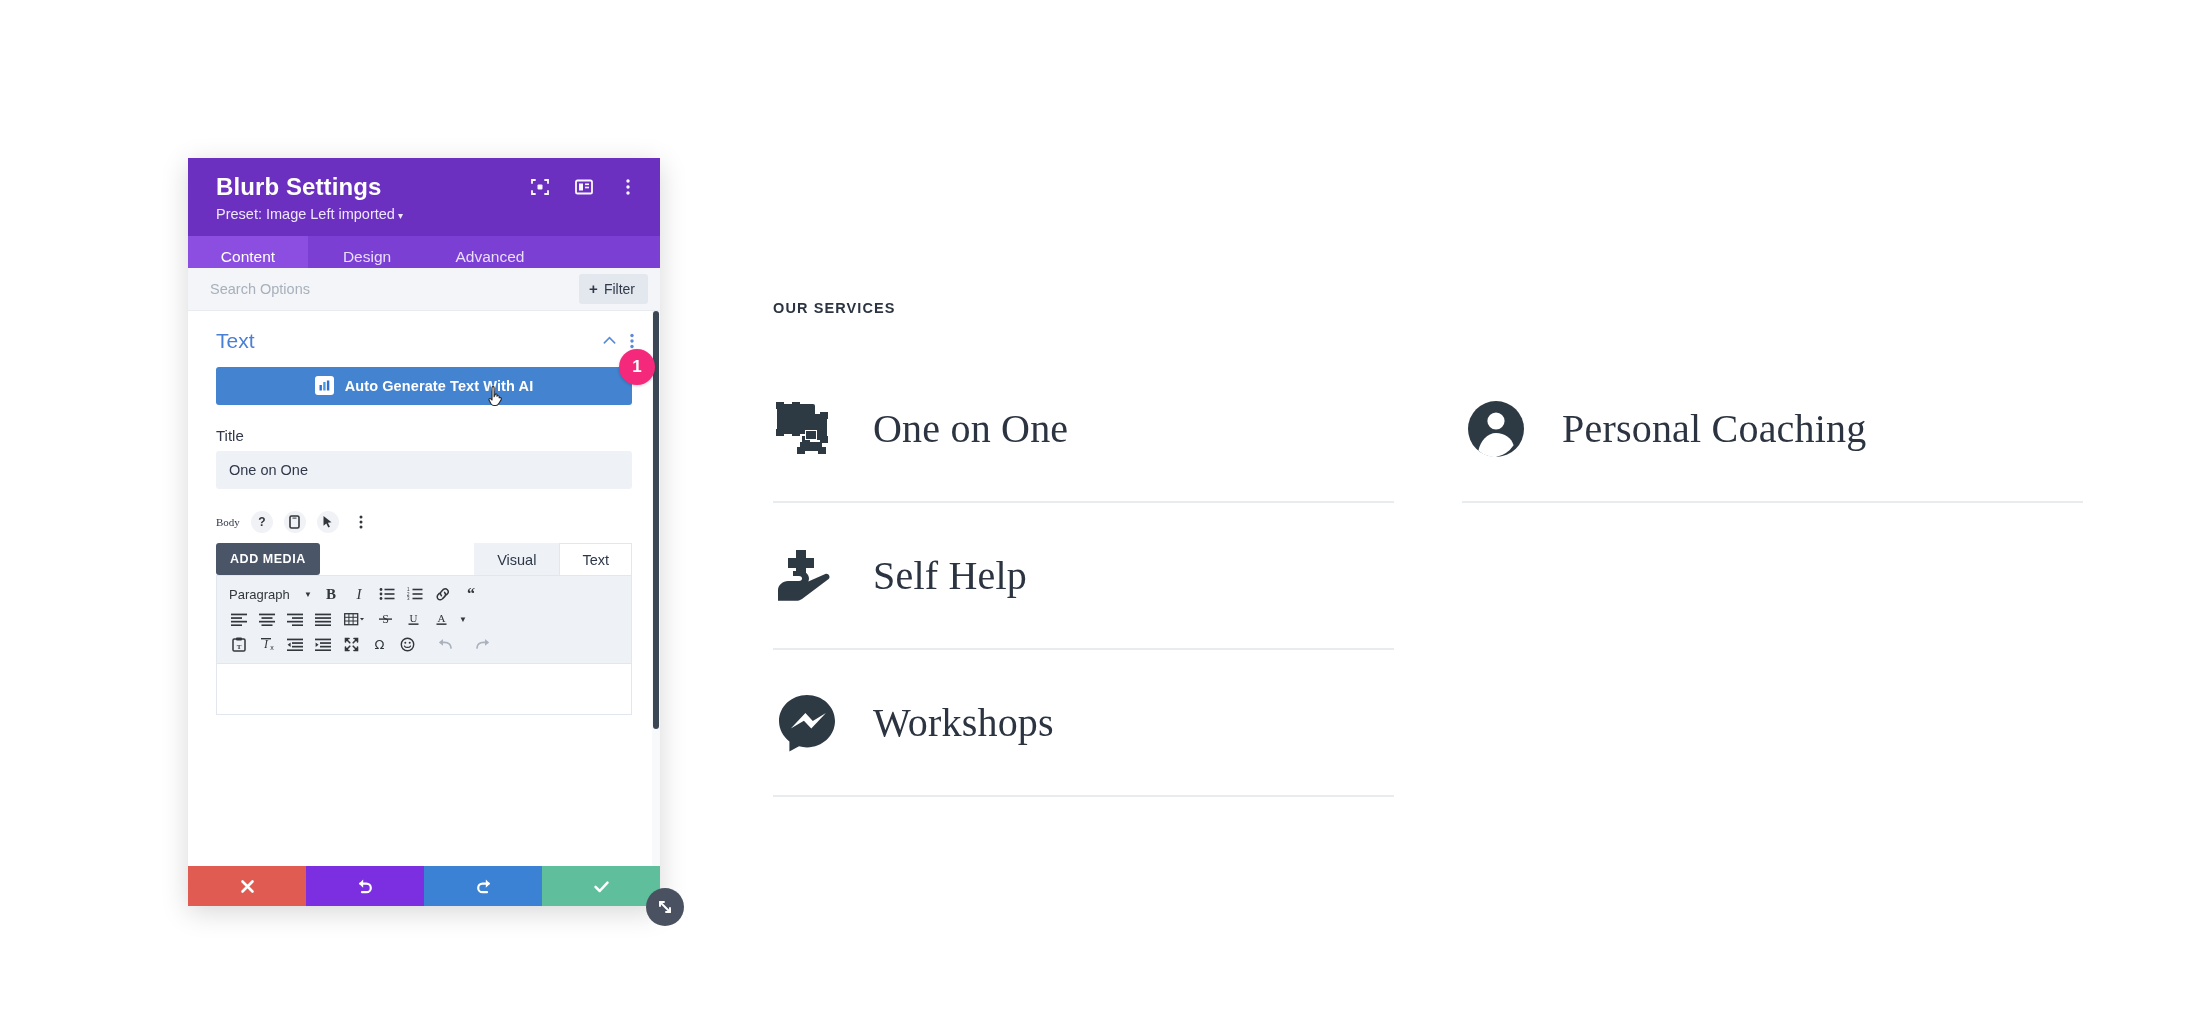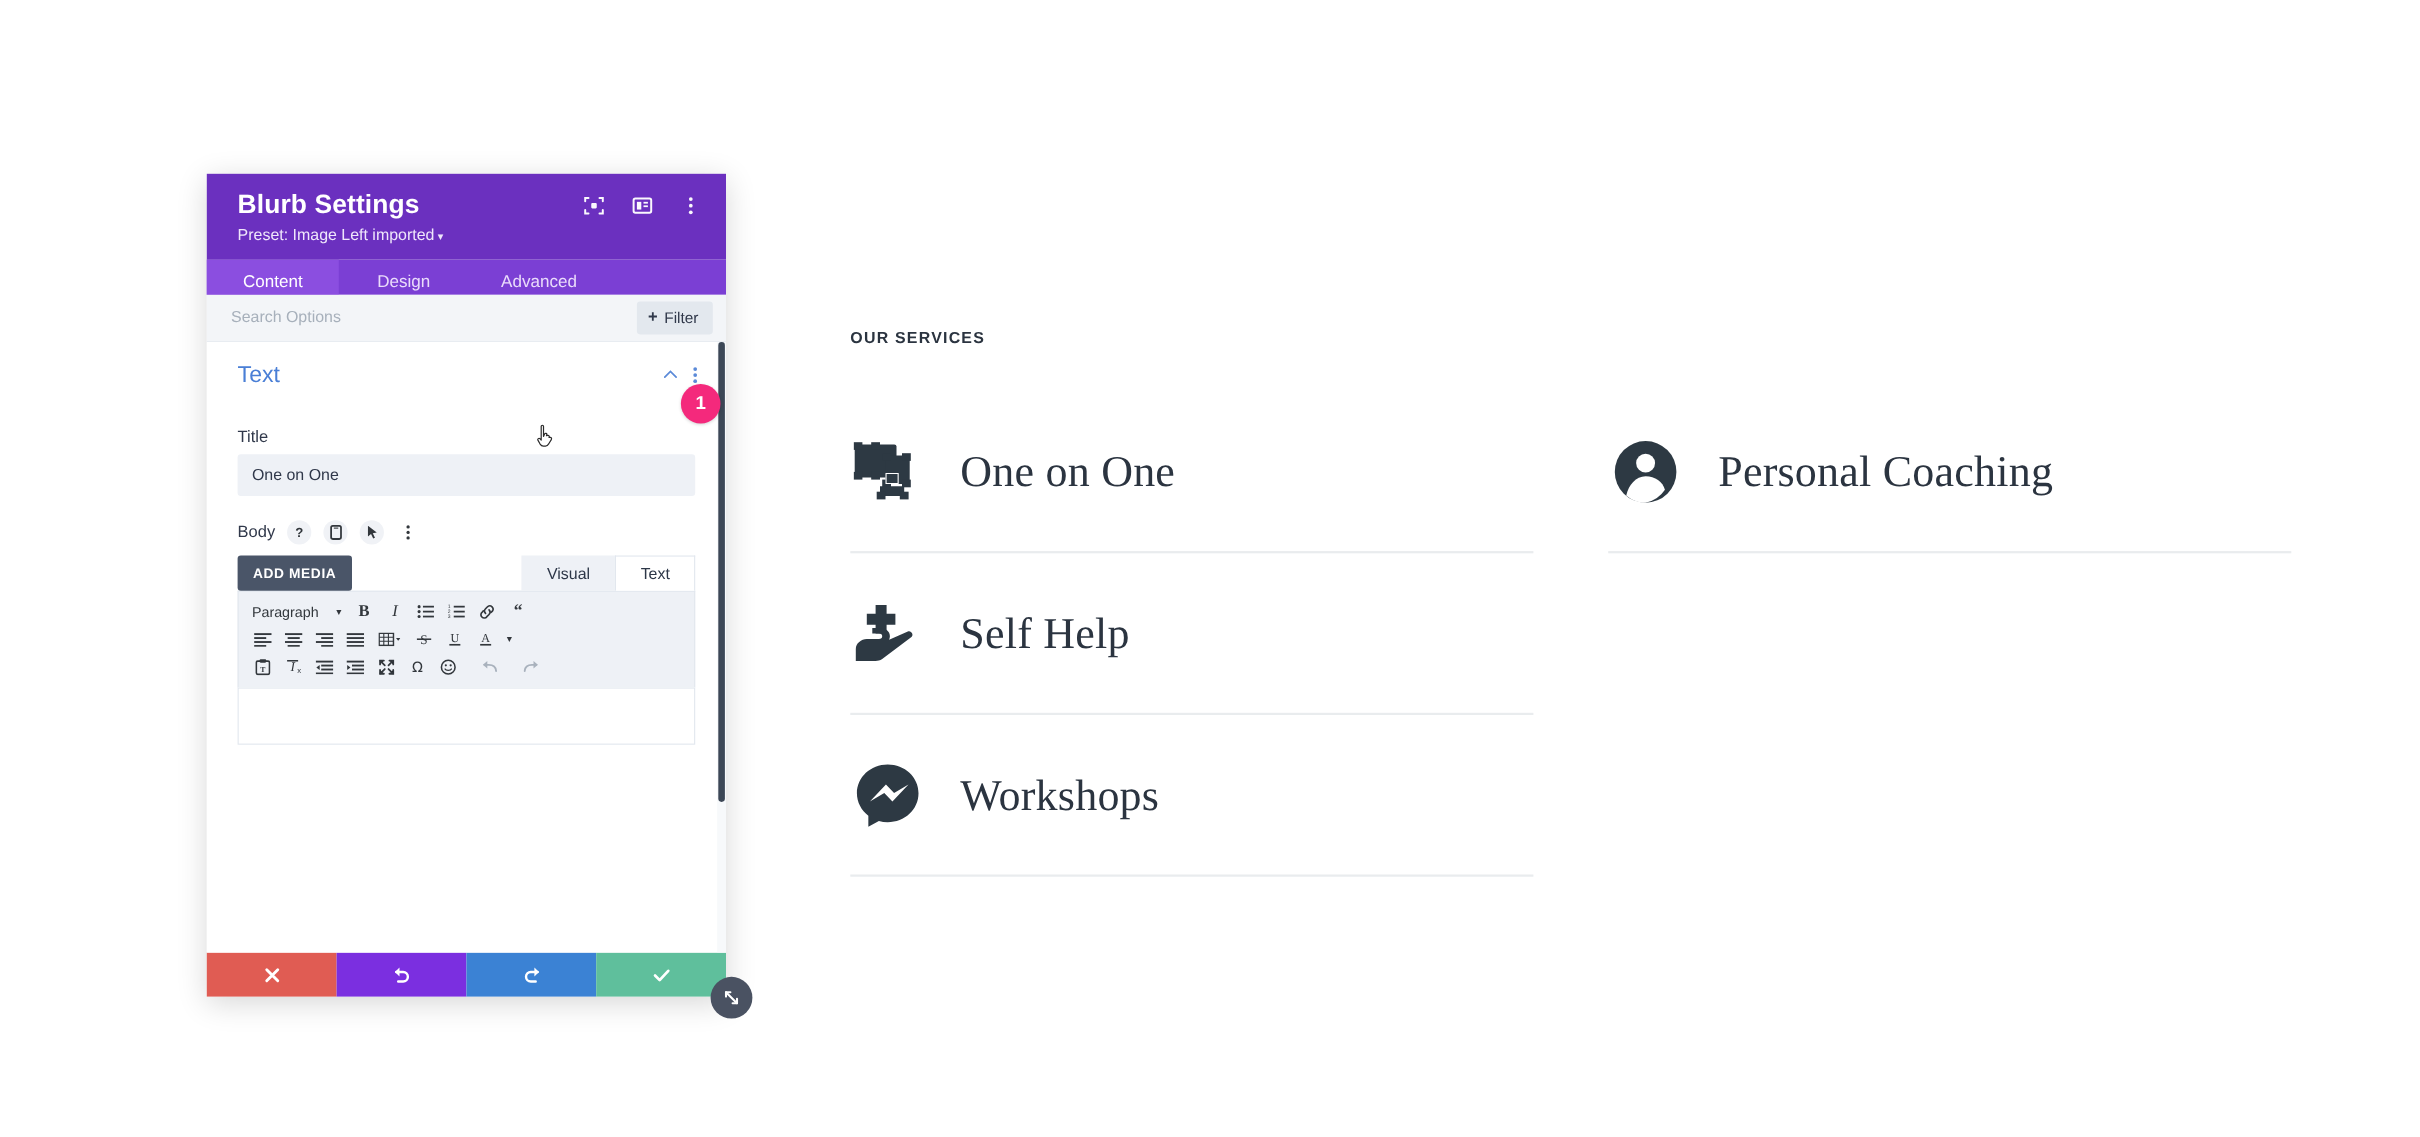--- a/index.html
+++ b/index.html
@@ -116,21 +116,21 @@
     display: block; margin: 0 28px; width: calc(100% - 56px);
     background: #eef1f6; border: none; border-radius: 3px;
     padding: 11px 13px; font-size: 14.5px; color: #30384a;
     font-family: "Liberation Sans", sans-serif; outline: none;
   }
 
   .body-label-row {
     display: flex; align-items: center; gap: 11px;
     padding: 22px 28px 0 28px;
   }
-  .body-label { font-size: 15px; color: #30384a; }
+  .body-label { font-size: 11px; color: #30384a; font-family: Liberation Serif, serif; }
   .mini-ico {
     width: 22px; height: 22px; border-radius: 50%; background: #f0f2f6;
     display: flex; align-items: center; justify-content: center; cursor: pointer;
   }
   .mini-ico.flat { background: transparent; }
 
   .editor-wrap { margin: 10px 28px 0 28px; position: relative; }
   .editor-top { display: flex; align-items: flex-end; justify-content: space-between; }
   .add-media {
     background: #4a5568; color: #fff; border: none; border-radius: 3px;
@@ -260,20 +260,30 @@
           </svg>
           <svg class="kebab" width="4" height="16" viewBox="0 0 4 16">
             <circle cx="2" cy="2.5" r="1.7" fill="#5b8ad8"></circle>
             <circle cx="2" cy="8" r="1.7" fill="#5b8ad8"></circle>
             <circle cx="2" cy="13.5" r="1.7" fill="#5b8ad8"></circle>
           </svg>
         </div>
       </div>
 
       <div class="ai-wrap">
+        <button class="ai-btn">
+          <span class="ai-badge-icon">
+            <svg width="13" height="13" viewBox="0 0 13 13">
+              <rect x="1.5" y="6" width="2.4" height="5.5" fill="#2f6fd0"></rect>
+              <rect x="5.2" y="3" width="2.4" height="8.5" fill="#4a9ae0"></rect>
+              <rect x="8.9" y="1.5" width="2.4" height="10" fill="#2f6fd0"></rect>
+            </svg>
+          </span>
+          <span class="ai-btn-label">Auto Generate Text With AI</span>
+        </button>
         <div class="step-badge">1</div>
         <svg class="cursor-ptr" viewBox="0 0 22 26">
           <path d="M6 2.5c0-1.2 2.1-1.2 2.1 0v9.2l1.1-2.3c.5-1 2.3-.4 1.9.8l-.3.9 1-.3c1.1-.3 1.9.9 1.4 1.7l-.1.2 1-.1c1.2-.1 1.6 1.2 1.1 2l-2.2 3.6c-.8 1.3-1.4 2.3-3.1 2.3H8c-1.5 0-2.3-.7-3-1.8L3 15.1c-.6-1 .9-2.2 1.8-1.3l1.2 1.2V2.5z" fill="#ffffff" stroke="#2b2b2b" stroke-width="1.1" stroke-linejoin="round"></path>
         </svg>
       </div>
 
       <div class="field-label">Title</div>
       <input class="text-input" type="text" value="One on One" style="">
 
       <div class="body-label-row">

